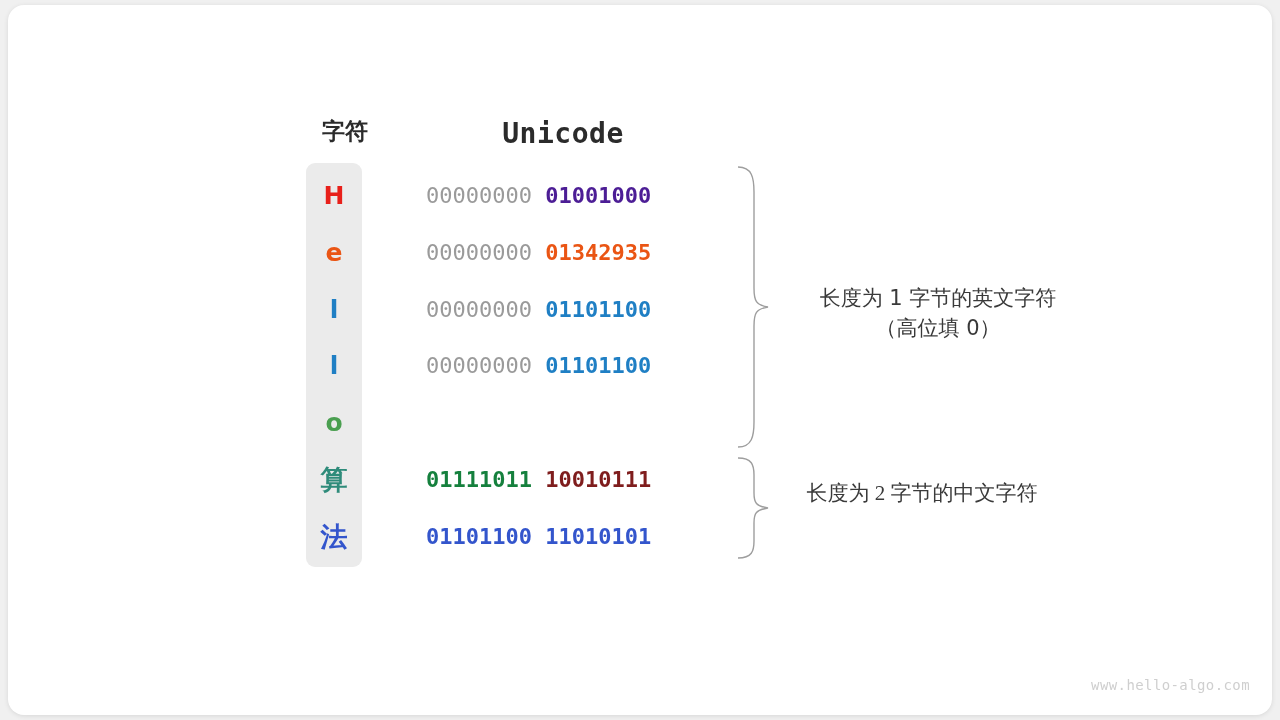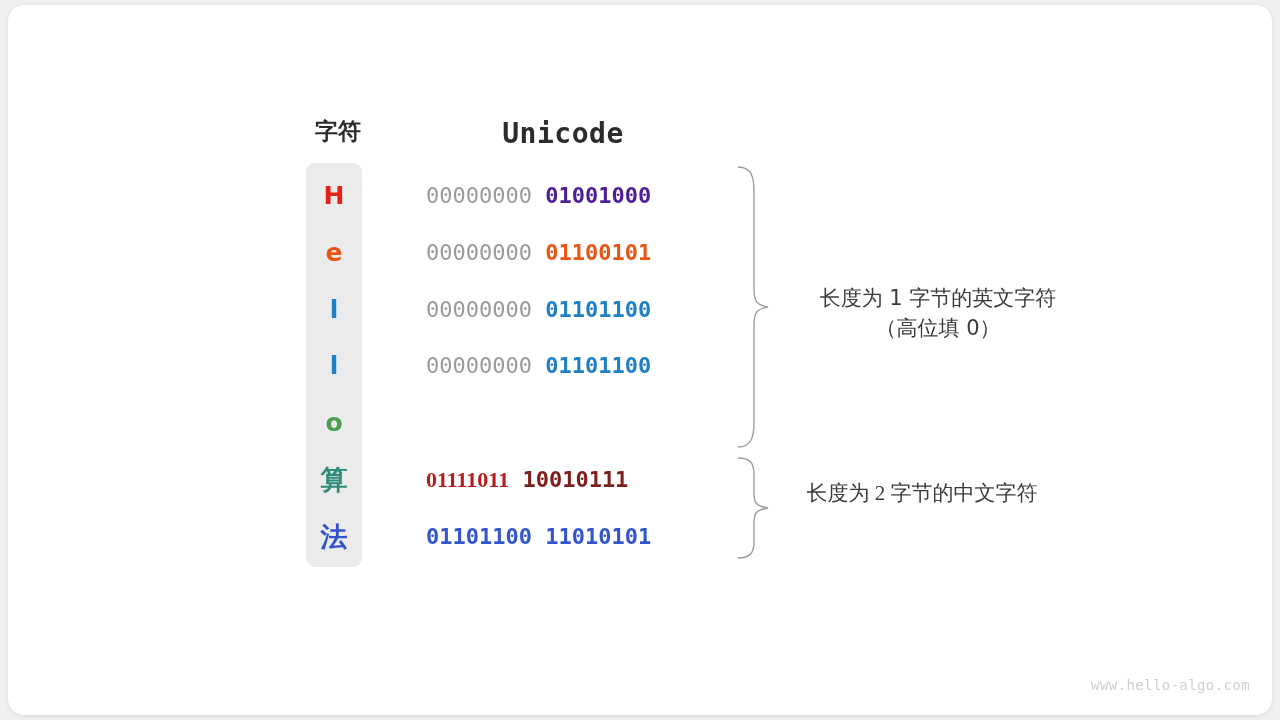--- a/index.html
+++ b/index.html
@@ -34,21 +34,21 @@
 
   
   .col-head {
     position: absolute;
     text-align: center;
     color: #2b2b2b;
     font-weight: bold;
     white-space: nowrap;
   }
   #head-char {
-    left: 265px;
+    left: 272px;
     top: 111px;
     width: 130px;
     font-family: "DejaVu Sans", "Liberation Sans", sans-serif;
     font-size: 23px;
   }
   #head-unicode {
     left: 418px;
     top: 112px;
     width: 274px;
     font-family: "DejaVu Sans Mono", "Liberation Mono", monospace;
@@ -164,36 +164,36 @@
 
     <div id="char-pill"></div>
 
     <div id="rows-container">
         <div class="row" style="top: 171px; width: 1264px;">
           <div class="ch" style="color: rgb(232, 32, 26);">H</div>
           <div class="bits"><span class="hi" style="color: rgb(154, 154, 154);">00000000</span><span> </span><span class="lo" style="color: #4c1d95;">01001000</span></div>
         </div>
         <div class="row" style="top: 227.8px; width: 1264px;">
           <div class="ch" style="color: rgb(234, 85, 20);">e</div>
-          <div class="bits"><span class="hi" style="color: rgb(154, 154, 154);">00000000</span><span> </span><span class="lo" style="color: rgb(234, 85, 20);">01100101</span></div>
+          <div class="bits"><span class="hi" style="color: rgb(154, 154, 154);">00000000</span><span> </span><span class="lo" style="color: rgb(234, 85, 20);">01342935</span></div>
         </div>
         <div class="row" style="top: 284.6px; width: 1264px;">
           <div class="ch" style="color: rgb(31, 127, 196);">l</div>
           <div class="bits"><span class="hi" style="color: rgb(154, 154, 154);">00000000</span><span> </span><span class="lo" style="color: rgb(31, 127, 196);">01101100</span></div>
         </div>
         <div class="row" style="top: 341.4px; width: 1264px;">
           <div class="ch" style="color: rgb(31, 127, 196);">l</div>
           <div class="bits"><span class="hi" style="color: rgb(154, 154, 154);">00000000</span><span> </span><span class="lo" style="color: rgb(31, 127, 196);">01101100</span></div>
         </div>
         <div class="row" style="top: 398.2px; width: 1264px;">
           <div class="ch" style="color: rgb(74, 159, 80);">o</div>
         </div>
         <div class="row" style="top: 455px; width: 1264px;">
           <div class="ch cjk" style="color: rgb(46, 139, 122);">算</div>
-          <div class="bits"><span class="hi strong" style="color: #b91c1c; font-family: Liberation Serif, serif;">01111011</span><span> </span><span class="lo" style="color: #7f1d1d;">10010111</span></div>
+          <div class="bits"><span class="hi strong" style="color: #15803d;">01111011</span><span> </span><span class="lo" style="color: #7f1d1d;">10010111</span></div>
         </div>
         <div class="row" style="top: 511.8px; width: 1264px;">
           <div class="ch cjk" style="color: rgb(51, 85, 204);">法</div>
           <div class="bits"><span class="hi strong" style="color: rgb(51, 85, 204);">01101100</span><span> </span><span class="lo" style="color: rgb(51, 85, 204);">11010101</span></div>
         </div>
       </div>
 
     <svg class="brace" id="brace-one-byte" width="60" height="290" style="left:720px; top:155px;">
       <path d="M 10 7 C 24 7, 26 18, 26 32 L 26 128 C 26 141, 28 145, 40 147 C 28 149, 26 153, 26 166 L 26 262 C 26 276, 24 287, 10 287"></path>
     </svg>

